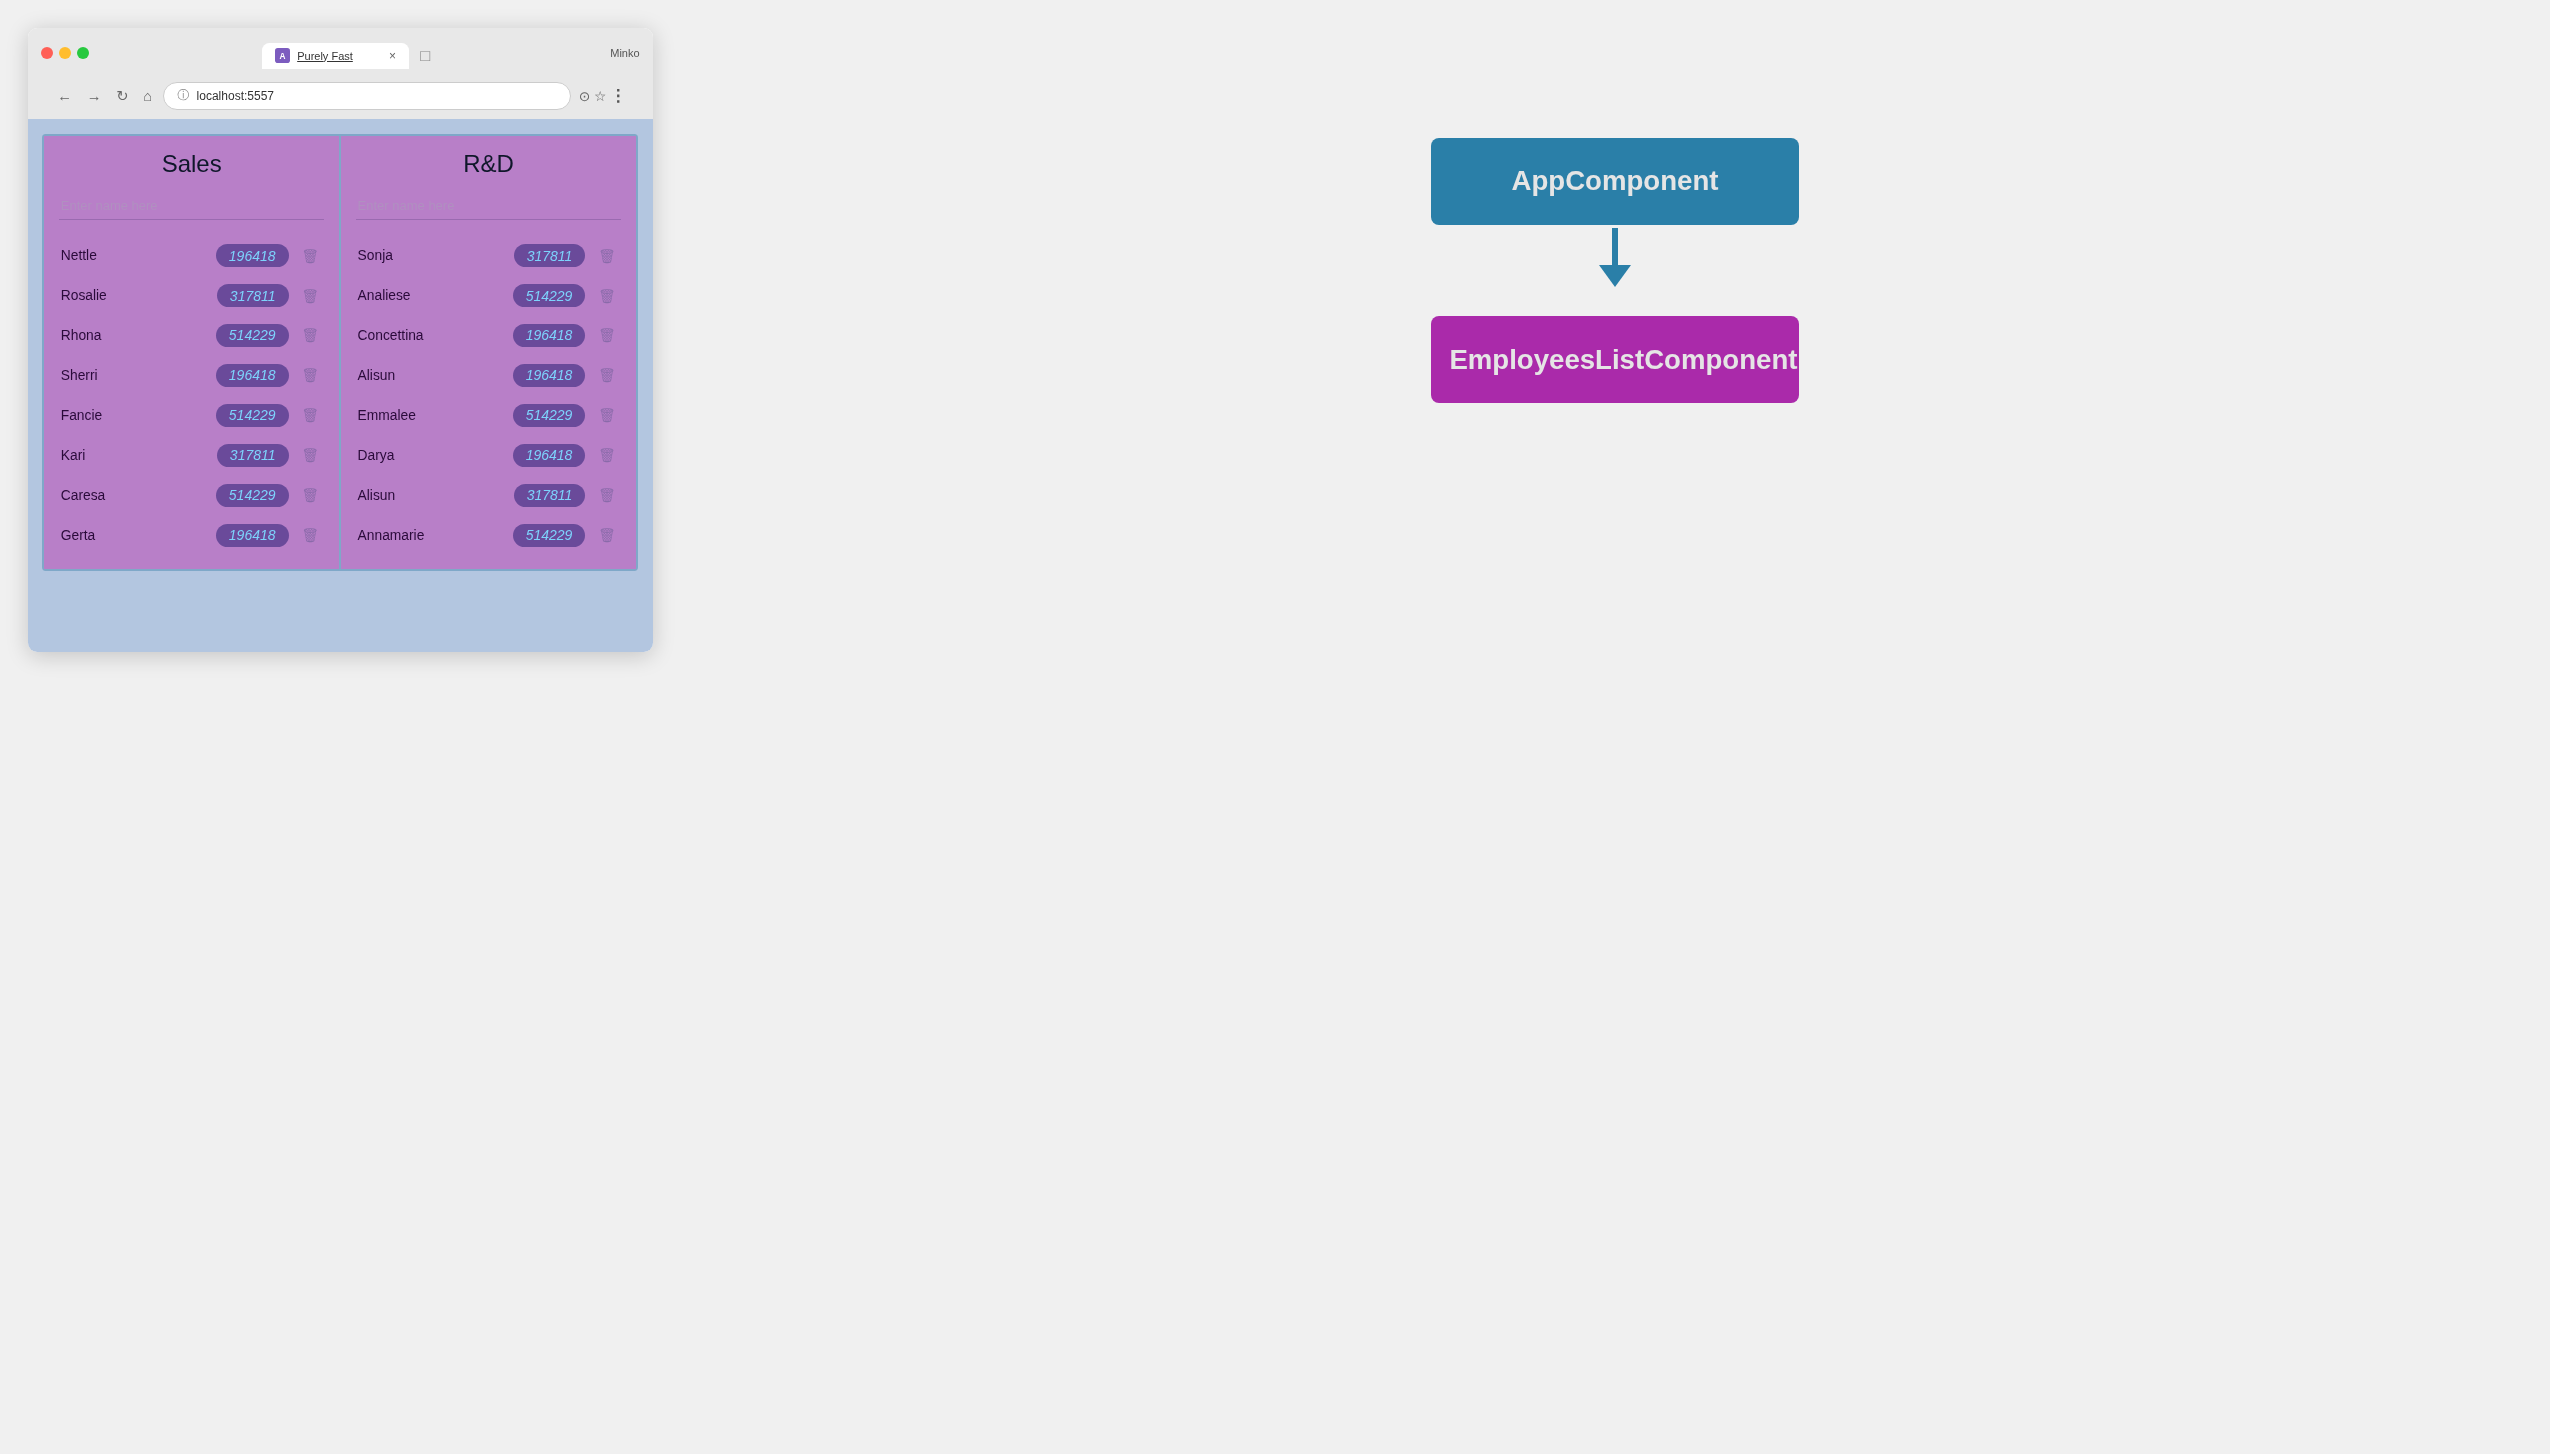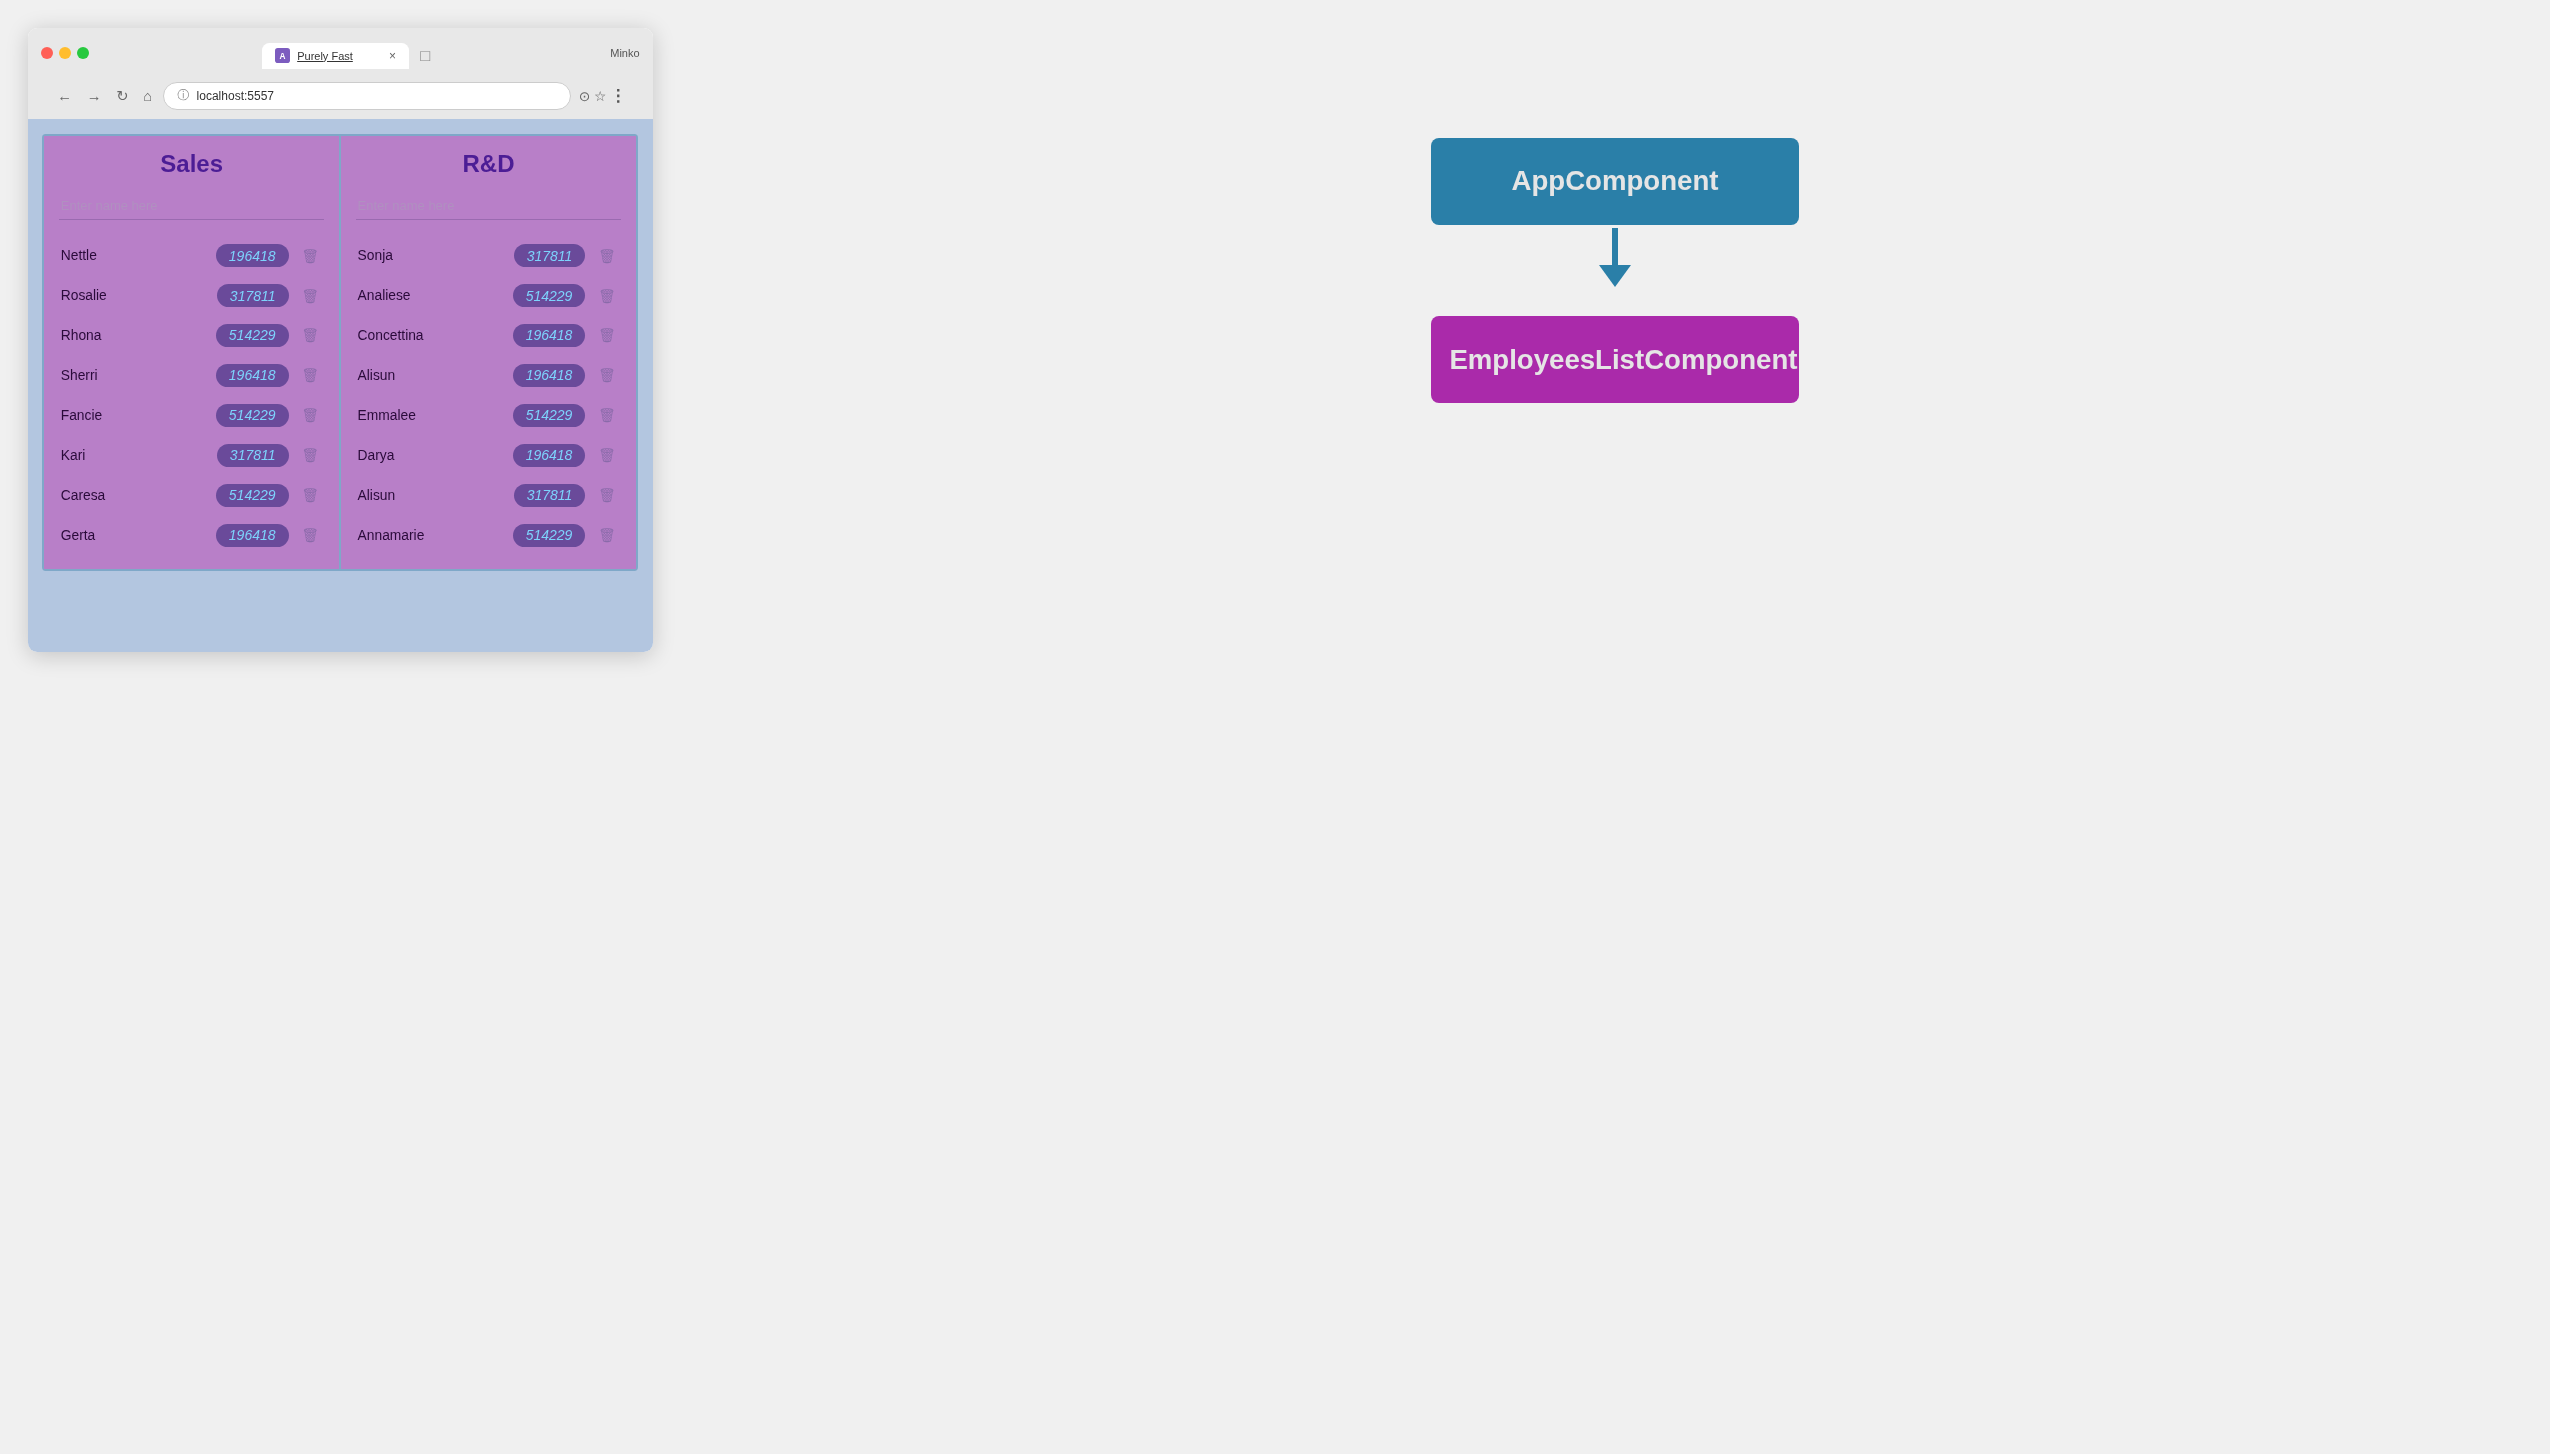--- a/index.html
+++ b/index.html
@@ -191,22 +191,22 @@
       padding: 14.7px;
     }
 
     .department-panel:first-child {
       border-right: 2.8px solid #7fa8c8;
     }
 
     .dept-title {
       text-align: center;
       font-size: 24px;
-      font-weight: bold;
-      color: #4c1d95;
+      font-weight: normal;
+      color: #0f172a;
       margin-bottom: 14.7px;
     }
 
     .dept-input {
       width: 100%;
       background: transparent;
       border: none;
       border-bottom: 1.4px solid #9a6ab0;
       padding: 5.5px 1.8px;
       font-size: 13px;

